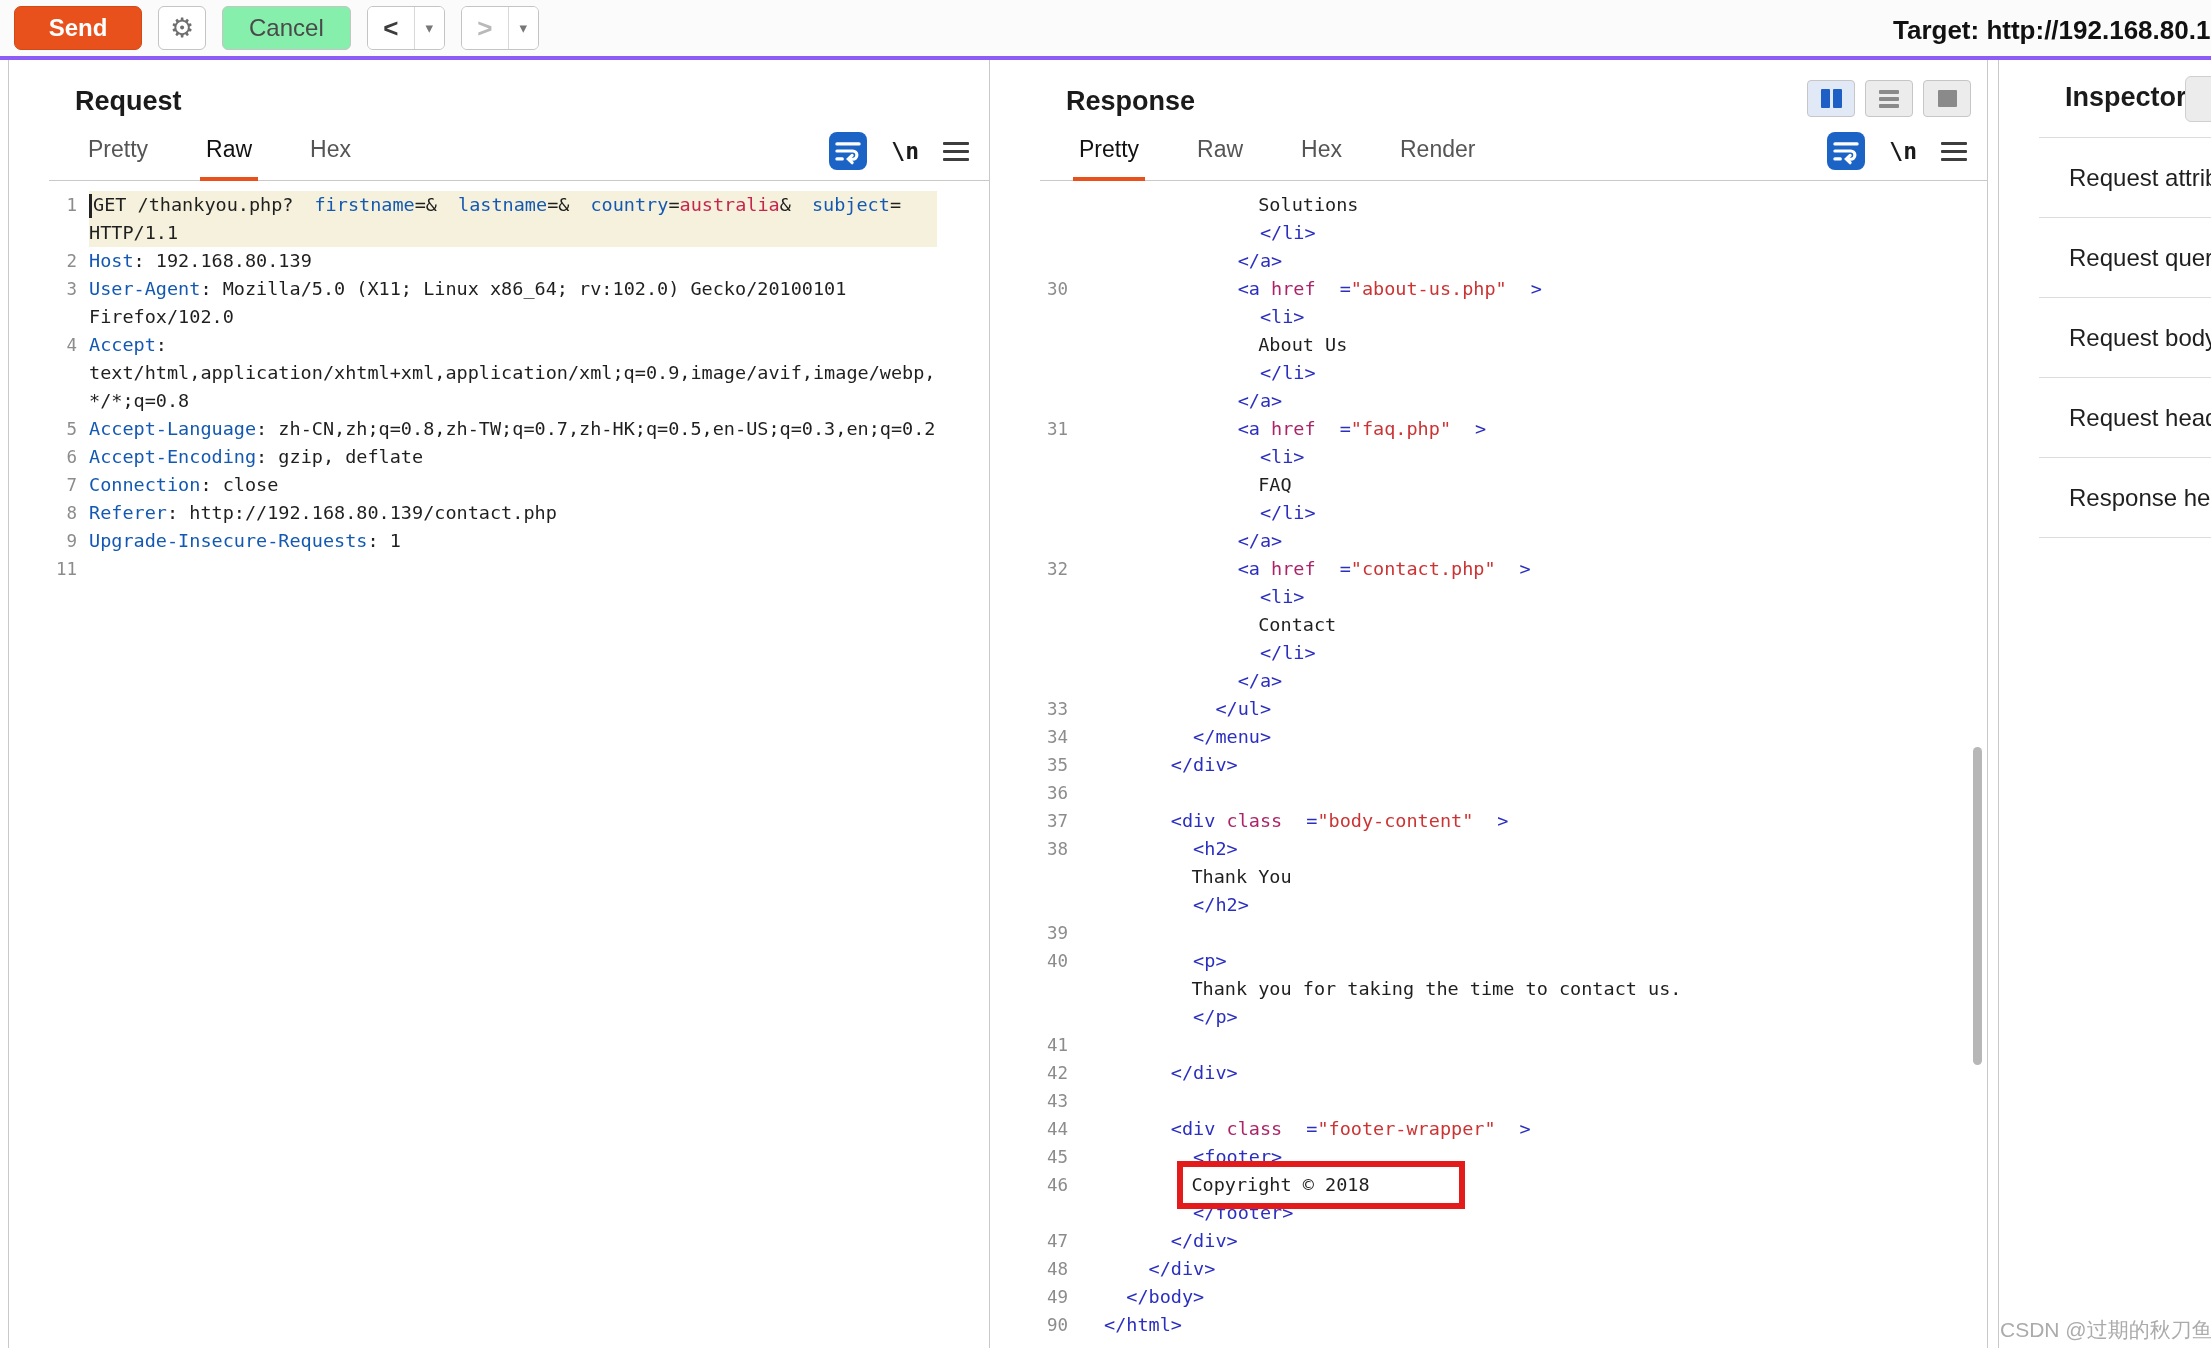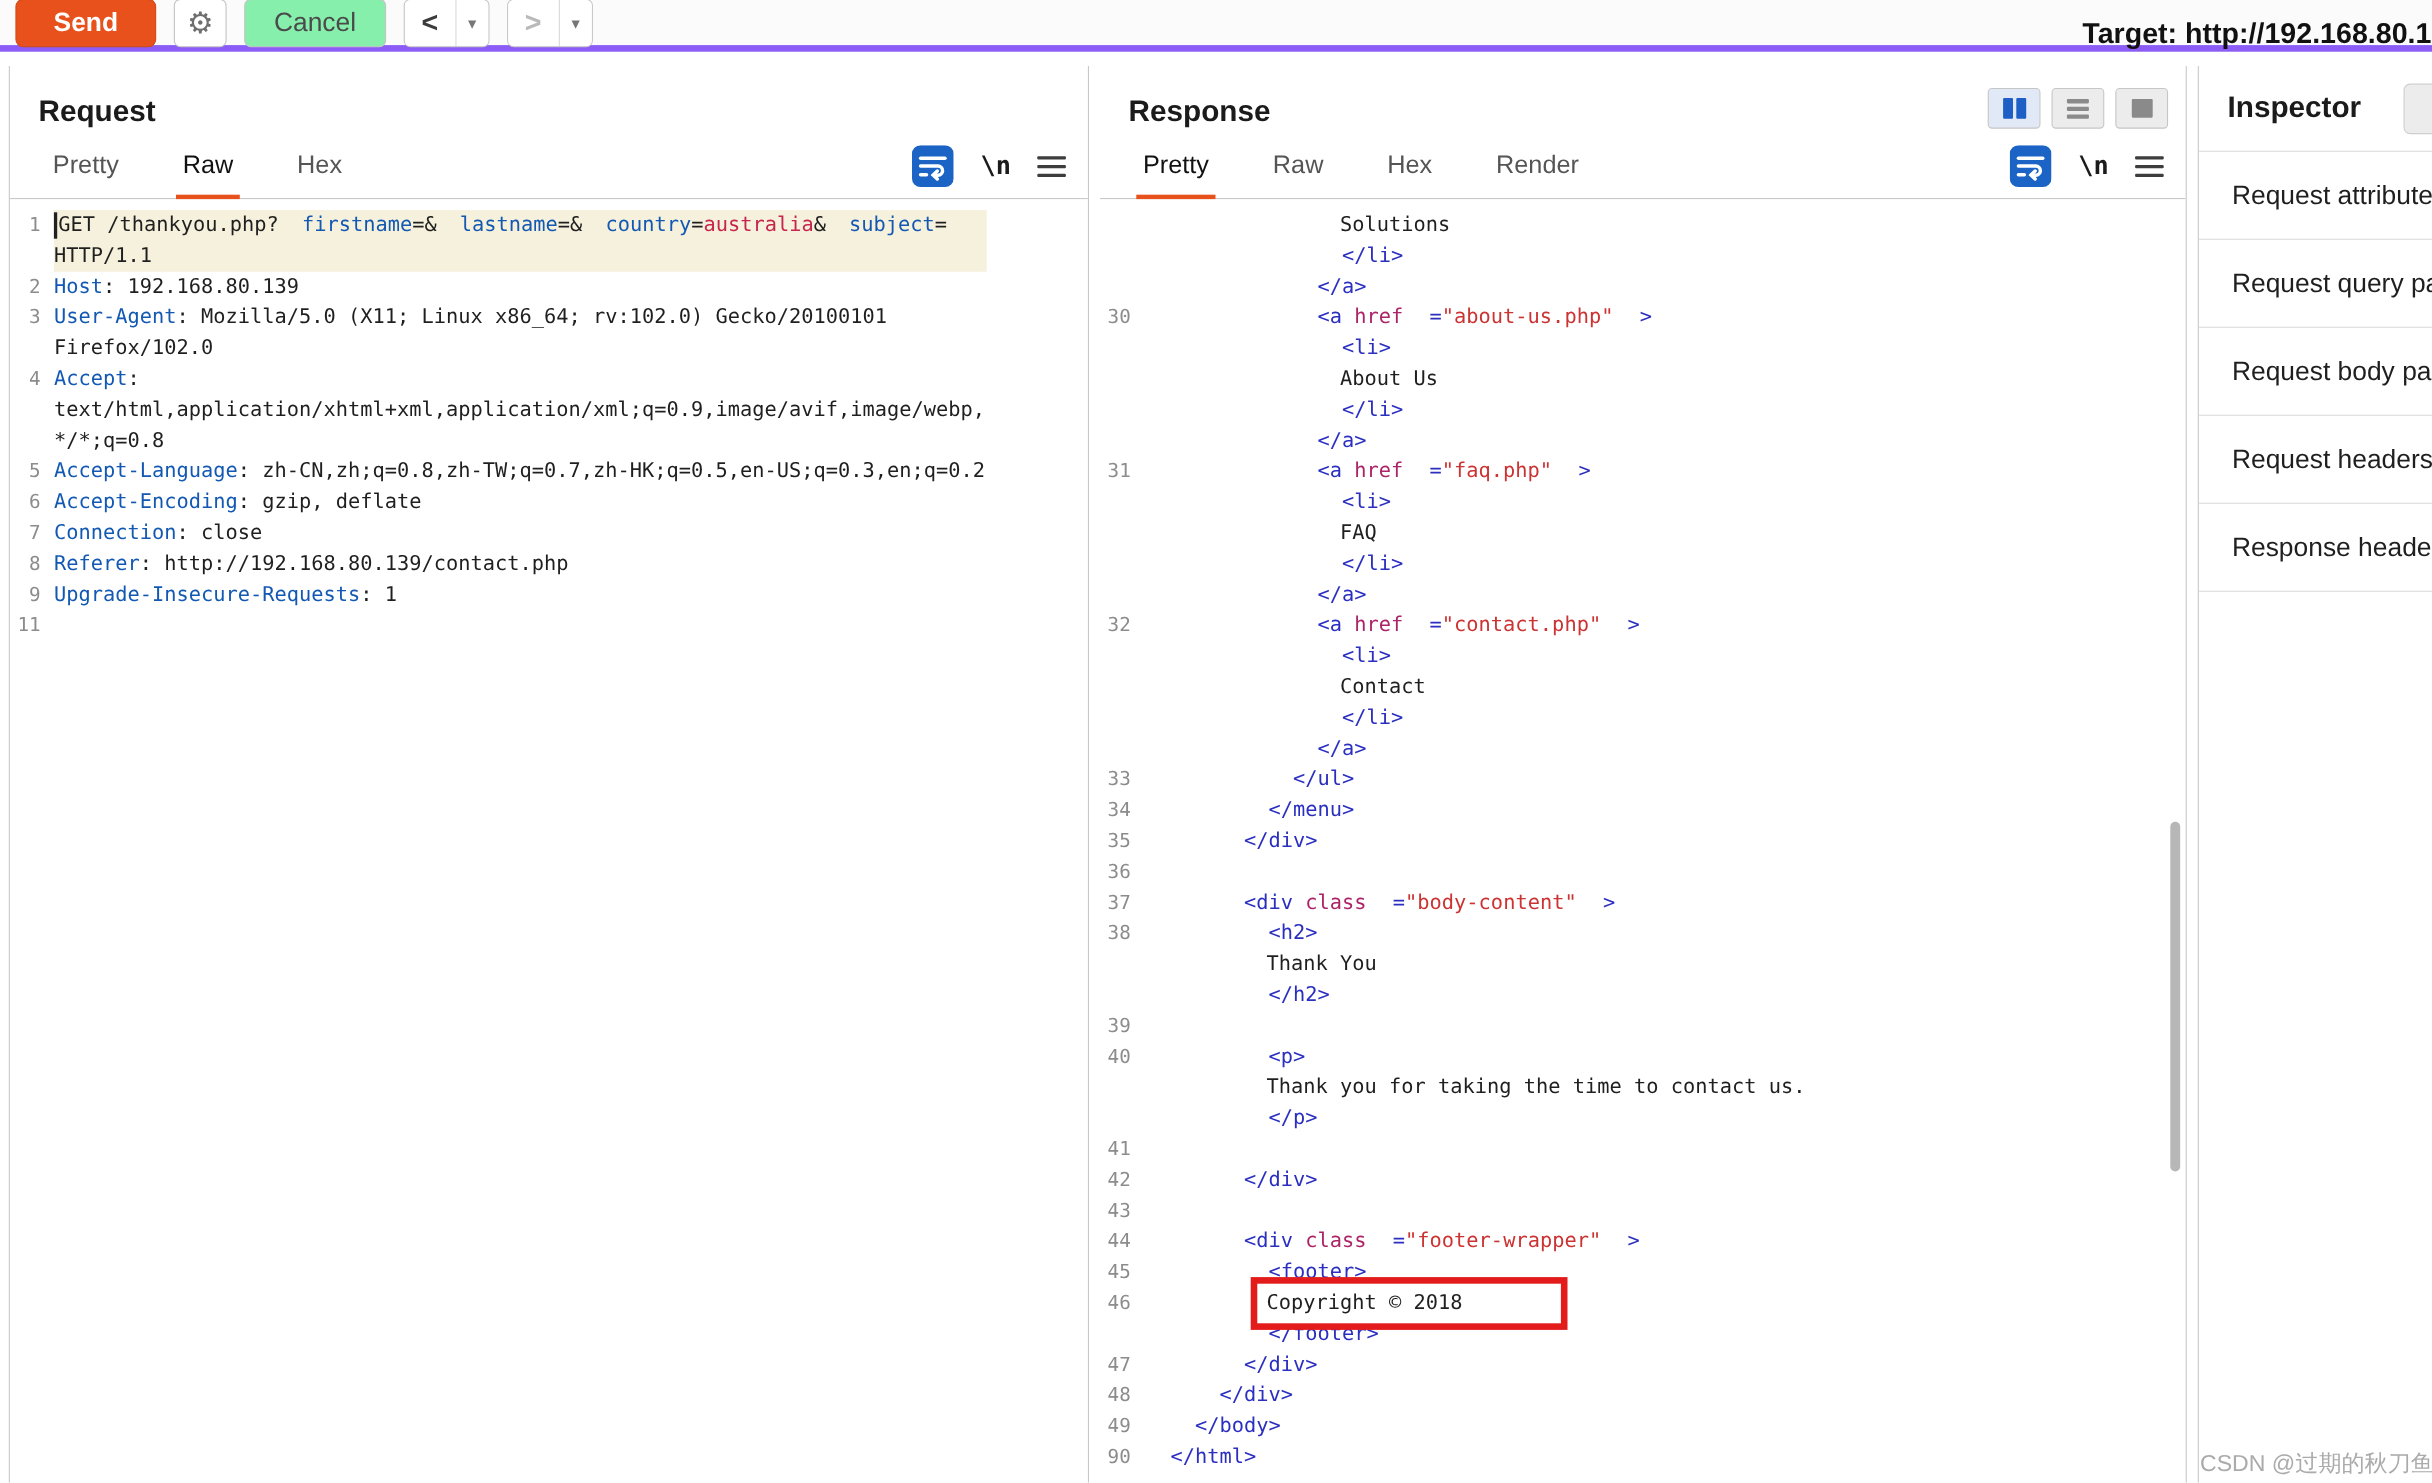--- a/index.html
+++ b/index.html
@@ -1,31 +1,31 @@
 <!DOCTYPE html>
 <html><head>
 <meta charset="utf-8">
 <style>
   * { margin:0; padding:0; box-sizing:border-box; }
   html,body { width:2211px; height:1348px; background:#ffffff; font-family:"Liberation Sans",sans-serif; overflow:hidden; position:relative; }
 
   
-  .toolbar { position:absolute; top:0; left:0; right:0; height:47px; background:#fbfbfb; border-bottom:6px solid #8b5cf6; display:flex; align-items:center; gap:16px; padding-left:14px; z-index:5; }
+  .toolbar { position:absolute; top:0; left:0; right:0; height:60px; background:#fbfbfb; border-bottom:4px solid #8b5cf6; display:flex; align-items:center; gap:16px; padding-left:14px; z-index:5; }
   .send-btn { width:128px; height:44px; background:#e8511c; border:1px solid #d04a17; border-radius:7px; color:#ffffff; font-weight:700; font-size:24px; font-family:inherit; cursor:pointer; }
   .icon-btn { width:48px; height:44px; background:#ffffff; border:1px solid #c4c4c4; border-radius:6px; font-size:27px; color:#6f6f6f; line-height:40px; text-align:center; cursor:pointer; }
   .plain-btn { height:44px; padding:0 26px; background:#86efac; border:1px solid #c4c4c4; border-radius:6px; color:#4a4a4a; font-size:24px; font-family:inherit; cursor:pointer; }
   .split-btn { display:flex; height:44px; border:1px solid #c4c4c4; border-radius:6px; overflow:hidden; background:#ffffff; }
   .split-btn button { border:none; background:#ffffff; cursor:pointer; font-family:inherit; }
   .arrow-btn { width:46px; font-size:26px; font-weight:700; color:#3c3c3c; }
   .arrow-btn.disabled { color:#b9b9b9; }
   .drop-btn { width:30px; font-size:15px; color:#777777; border-left:1px solid #d9d9d9 !important; }
   .target-label { position:absolute; left:1893px; right:0; top:0; height:60px; line-height:60px; font-weight:700; font-size:26px; color:#111111; white-space:nowrap; overflow:hidden; }
 
   
-  .panel { position:absolute; top:60px; bottom:0; background:#ffffff; overflow:hidden; }
+  .panel { position:absolute; top:60px; bottom:0; background:#ffffff; overflow:hidden;padding-left:40px; }
   #request-panel  { left:8px;    width:982px; border-left:1px solid #c9c9c9; border-right:1px solid #c9c9c9; }
   #response-panel { left:1000px; width:988px; border-right:1px solid #c9c9c9; }
   #inspector-panel{ left:1998px; right:0; border-left:1px solid #c9c9c9; }
 
   .panel-title { padding:26px 0 0 26px; font-size:27px; font-weight:700; color:#1b1b1b; }
   .tab-row { position:relative; display:flex; align-items:flex-end; border-bottom:1px solid #c9c9c9; height:58px; padding:0 10px; margin-top:6px; }
   .tab { padding:12px 6px 14px; margin:0 23px; font-size:23px; color:#555555; cursor:pointer; border-bottom:4px solid transparent; margin-bottom:-1px; white-space:nowrap; }
   .tab.active { color:#111111; border-bottom-color:#e8511c; }
 
   .header-icons { position:absolute; right:20px; bottom:10px; display:flex; gap:24px; align-items:center; }

